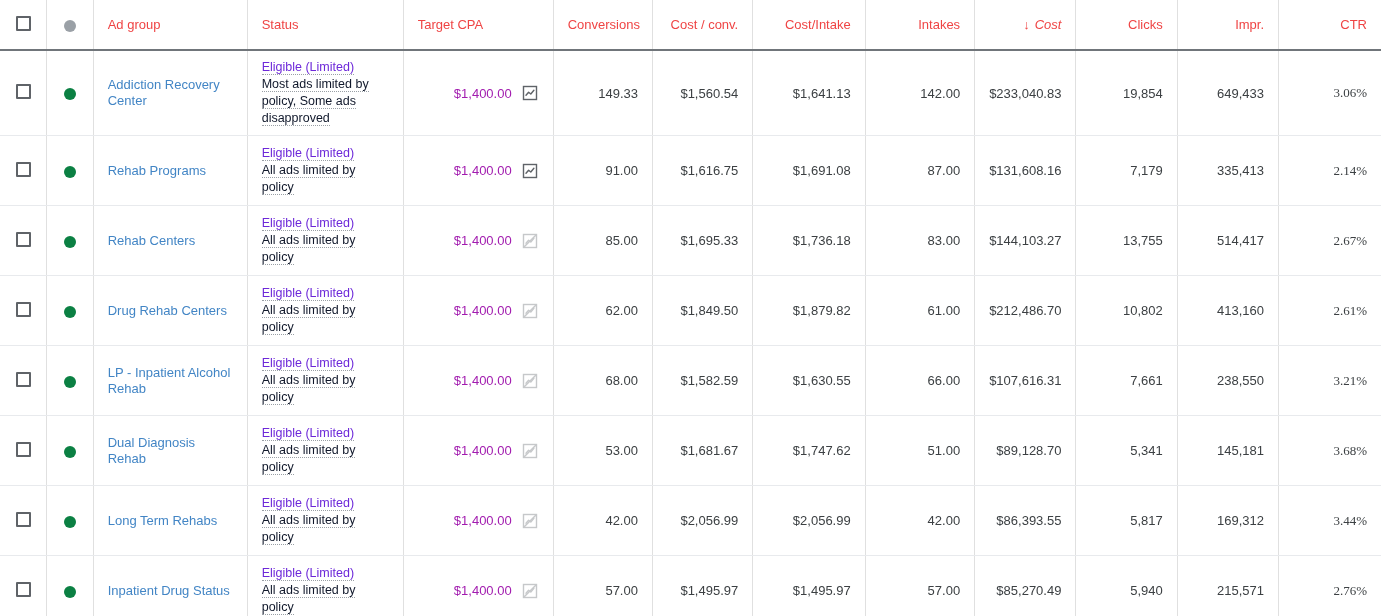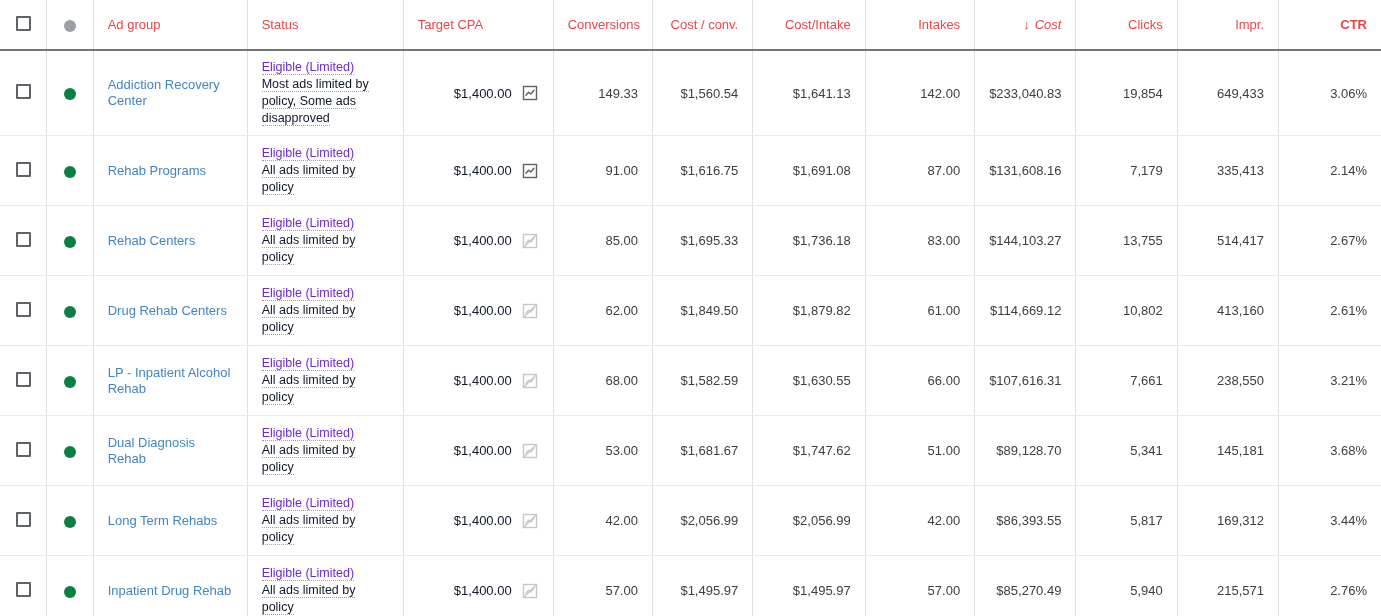--- a/index.html
+++ b/index.html
@@ -29,42 +29,42 @@
     padding: 1px 14px;
     font-weight: normal;
     font-size: 13px;
     color: #ef4444;
     border-right: 1px solid #e0e0e0;
     border-bottom: 2px solid #70757a;
     vertical-align: middle;
     background: #ffffff;
     white-space: nowrap;
   }
-  #adgroups-table thead th.last-col { border-right: none; font-weight: bold; }
+  #adgroups-table thead th.last-col { border-right: none; }
   th.align-left  { text-align: left; }
   th.align-right { text-align: right; }
   th.sorted { font-weight: bold; font-style: italic; }
   .sort-arrow {
     display: inline-block;
     margin-right: 5px;
     font-size: 13px;
     line-height: 1;
     font-weight: bold;
   }
 
   
   #adgroups-table tbody td {
     height: 53px;
     padding: 8px 14px;
     border-right: 1px solid #e0e0e0;
     border-bottom: 1px solid #e8eaed;
     vertical-align: middle;
     background: #ffffff;
   }
-  #adgroups-table tbody td.last-col { border-right: none; }
+  #adgroups-table tbody td.last-col { border-right: none; font-family: Liberation Serif, serif; }
   td.num { text-align: right; white-space: nowrap; color: #3c4043; }
 
   
   .col-check   { width: 46px; }
   .col-dot     { width: 46px; }
   .col-name    { width: 152px; }
   .col-status  { width: 154px; }
   .col-tcpa    { width: 148px; }
   .col-conv    { width: 98px; }
   .col-cpc     { width: 99px; }
@@ -125,21 +125,21 @@
   .status-detail { color: #0f172a; }
 
   
   .tcpa-wrap {
     display: flex;
     align-items: center;
     justify-content: flex-end;
     gap: 9px;
     white-space: nowrap;
   }
-  .tcpa-value { font-size: 13px; color: #0f172a; }
+  .tcpa-value { font-size: 13px; color: #a21caf; }
   .chart-icon { flex: 0 0 auto; line-height: 0; cursor: pointer; }
   .chart-icon svg { display: block; }
 </style>
 </head>
 <body>
 
 <table id="adgroups-table">
   <colgroup>
     <col class="col-check">
       <col class="col-dot">
@@ -275,21 +275,21 @@
                 <polyline points="5,11.2 7.6,8.2 9.8,10 12.9,6.2" fill="none" stroke="#c6c8ca" stroke-width="1.4" stroke-linejoin="round" stroke-linecap="round"></polyline>
                 <line x1="2.5" y1="15.5" x2="15.5" y2="2.5" stroke="#c6c8ca" stroke-width="1.4"></line>
               </svg>
             </span>
           </div>
         </td>
         <td class="num">62.00</td>
         <td class="num">$1,849.50</td>
         <td class="num">$1,879.82</td>
         <td class="num">61.00</td>
-        <td class="num">$114,669.12</td>
+        <td class="num">$212,486.70</td>
         <td class="num">10,802</td>
         <td class="num">413,160</td>
         <td class="num last-col">2.61%</td>
       </tr>
       <tr>
         <td class="cell-check"><span class="checkbox"></span></td>
         <td class="cell-dot"><span class="dot dot-green"></span></td>
         <td><a class="ag-link">LP - Inpatient Alcohol Rehab</a></td>
         <td>
           <span class="status-line"><span class="status-inner">Eligible (Limited)</span></span>
@@ -370,21 +370,21 @@
         <td class="num">$2,056.99</td>
         <td class="num">42.00</td>
         <td class="num">$86,393.55</td>
         <td class="num">5,817</td>
         <td class="num">169,312</td>
         <td class="num last-col">3.44%</td>
       </tr>
       <tr>
         <td class="cell-check"><span class="checkbox"></span></td>
         <td class="cell-dot"><span class="dot dot-green"></span></td>
-        <td><a class="ag-link">Inpatient Drug Rehab</a></td>
+        <td><a class="ag-link">Inpatient Drug Status</a></td>
         <td>
           <span class="status-line"><span class="status-inner">Eligible (Limited)</span></span>
           <span class="status-line status-detail"><span class="status-inner">All ads limited by policy</span></span>
         </td>
         <td>
           <div class="tcpa-wrap">
             <span class="tcpa-value">$1,400.00</span>
             <span class="chart-icon">
               <svg width="18" height="18" viewBox="0 0 18 18">
                 <rect x="2.5" y="2.5" width="13" height="13" fill="none" stroke="#c6c8ca" stroke-width="1.4"></rect>

